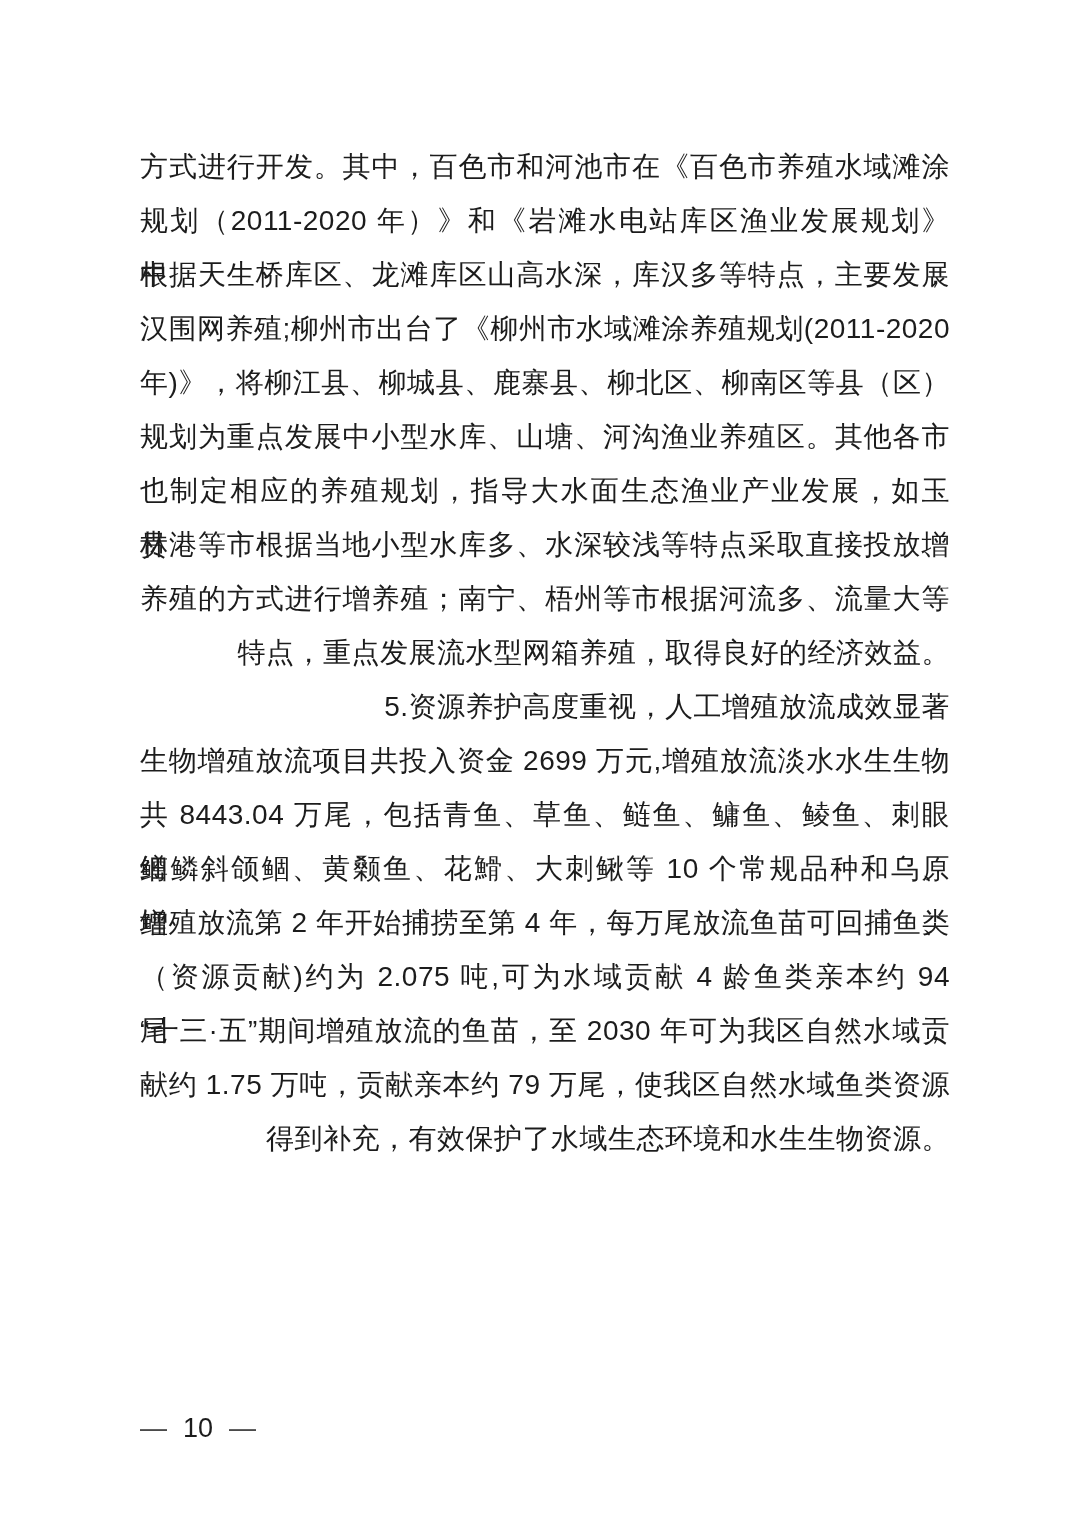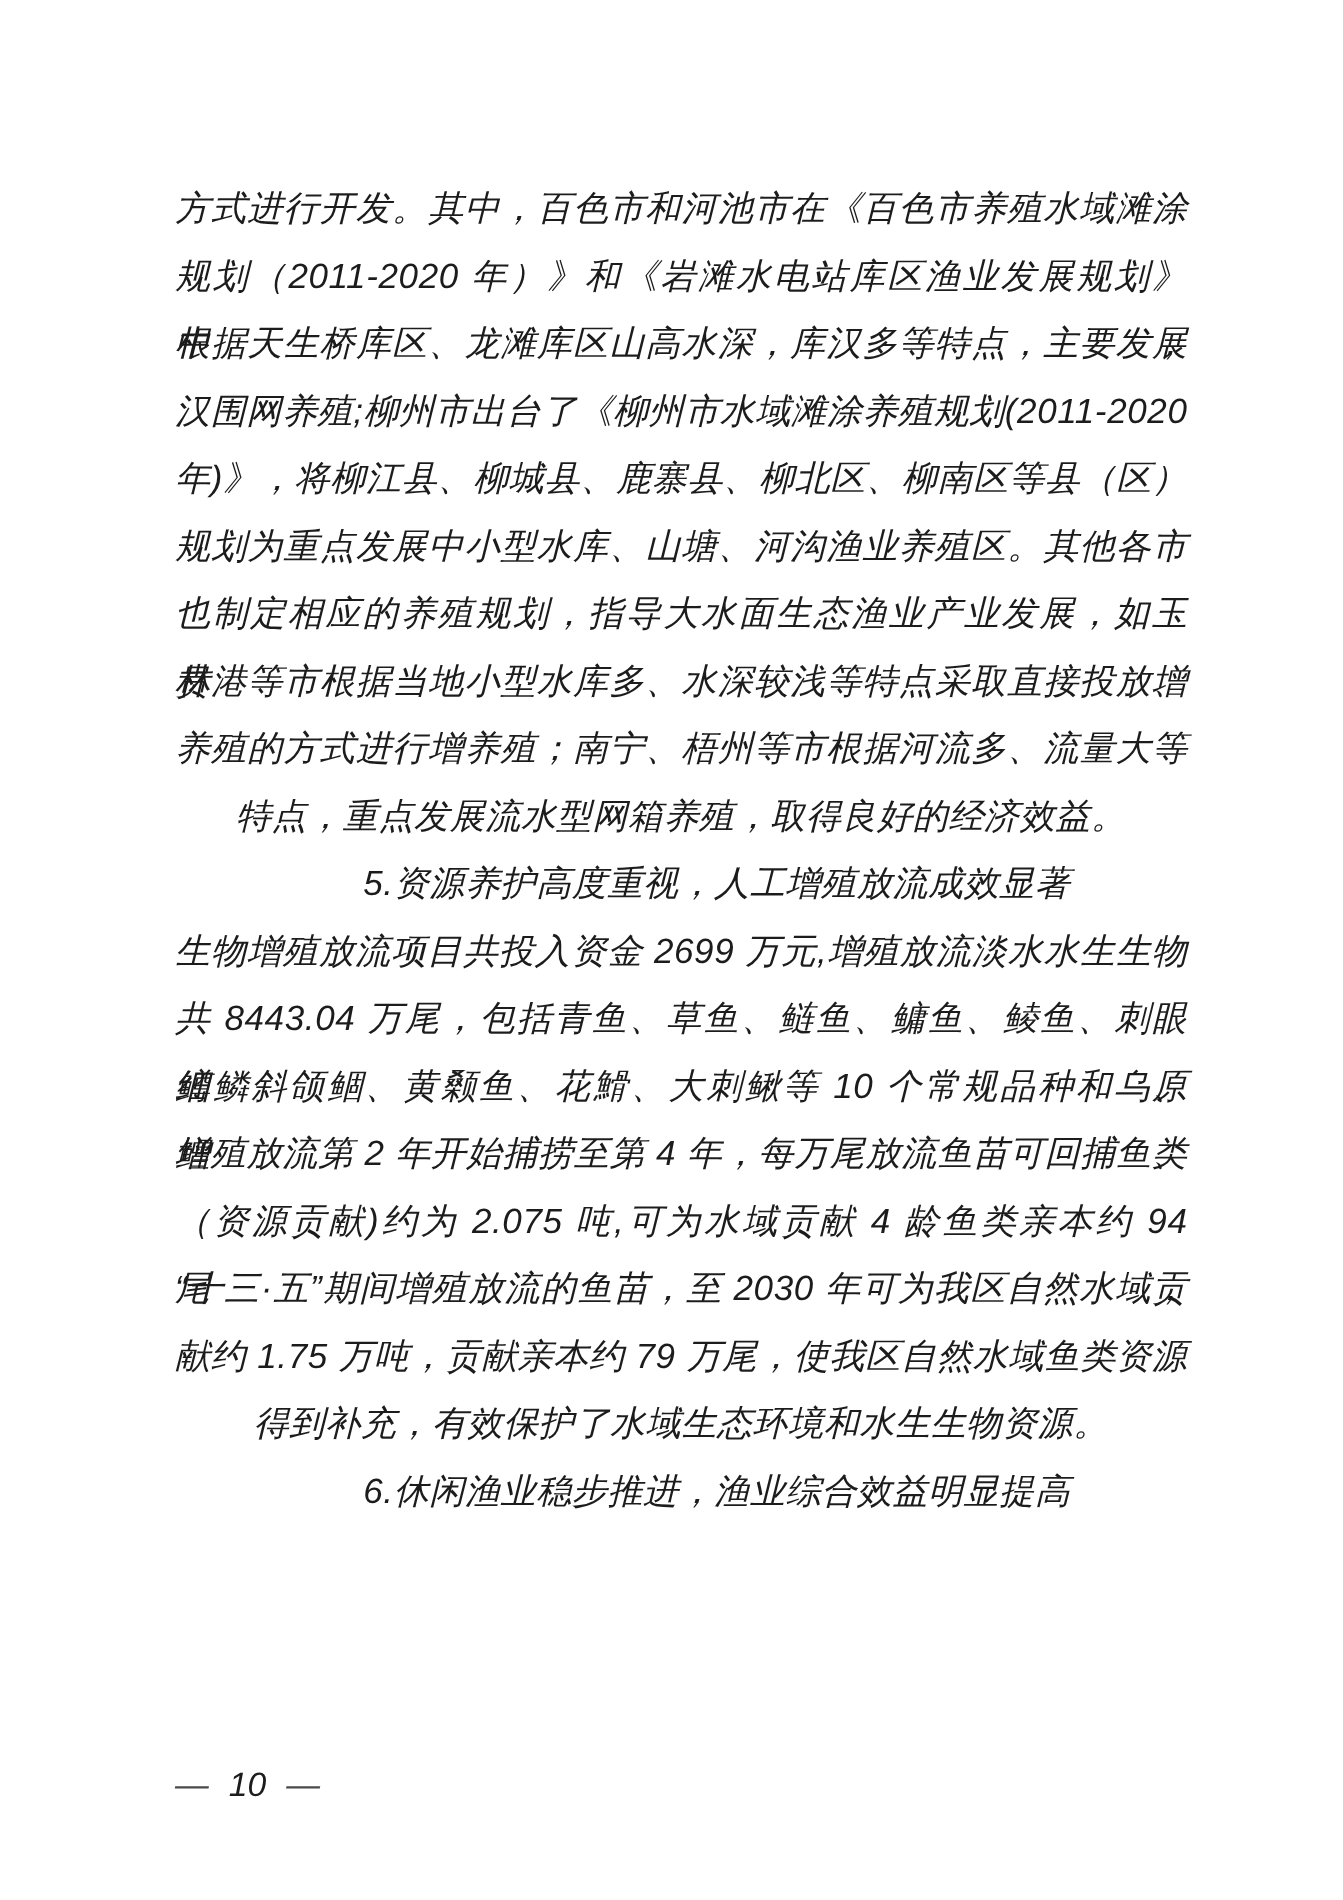--- a/index.html
+++ b/index.html
@@ -12,34 +12,33 @@
     height: 1520px;
     position: relative;
     
     font-family: "Liberation Sans", serif;
     color: #1c1c1c;
   }
   .page {
     position: absolute;
     inset: 0;
     background: #ffffff;
-    font-style: italic;
   }
   .text-block {
     position: absolute;
     left: 140px;
     top: 140px;
     width: 810px;
   }
   .line {
     font-size: 28px;
     line-height: 54px;
     height: 54px;
     color: #1c1c1c;
-    text-align: center;
+    text-align: right;
     letter-spacing: 0.5px;
   }
   .line.j {
     text-align: justify;
     text-align-last: justify;
     text-justify: inter-character;
   }
   .line.indent {
     padding-left: 57px;
     width: 753px;
@@ -80,20 +79,19 @@
     <div class="line">特点，重点发展流水型网箱养殖，取得良好的经济效益。</div>
     <div class="line indent">5.资源养护高度重视，人工增殖放流成效显著</div>
     <div class="line j">生物增殖放流项目共投入资金 2699 万元,增殖放流淡水水生生物</div>
     <div class="line j">共 8443.04 万尾，包括青鱼、草鱼、鲢鱼、鳙鱼、鲮鱼、刺眼鳟、</div>
     <div class="line j">细鳞斜颌鲴、黄颡鱼、花䱻、大刺鳅等 10 个常规品种和乌原鲤、</div>
     <div class="line j">增殖放流第 2 年开始捕捞至第 4 年，每万尾放流鱼苗可回捕鱼类</div>
     <div class="line j">（资源贡献)约为 2.075 吨,可为水域贡献 4 龄鱼类亲本约 94 尾，</div>
     <div class="line j">“十三·五”期间增殖放流的鱼苗，至 2030 年可为我区自然水域贡</div>
     <div class="line j">献约 1.75 万吨，贡献亲本约 79 万尾，使我区自然水域鱼类资源</div>
     <div class="line">得到补充，有效保护了水域生态环境和水生生物资源。</div>
-    <div class="line indent">6.休闲渔业稳步推进，渔业综合效益明显提高</div>
   </div>
 
   <div class="footer">
     <span class="dash">—</span><span class="num">10</span><span class="dash">—</span>
   </div>
 
 </div>
 
 </body></html>

